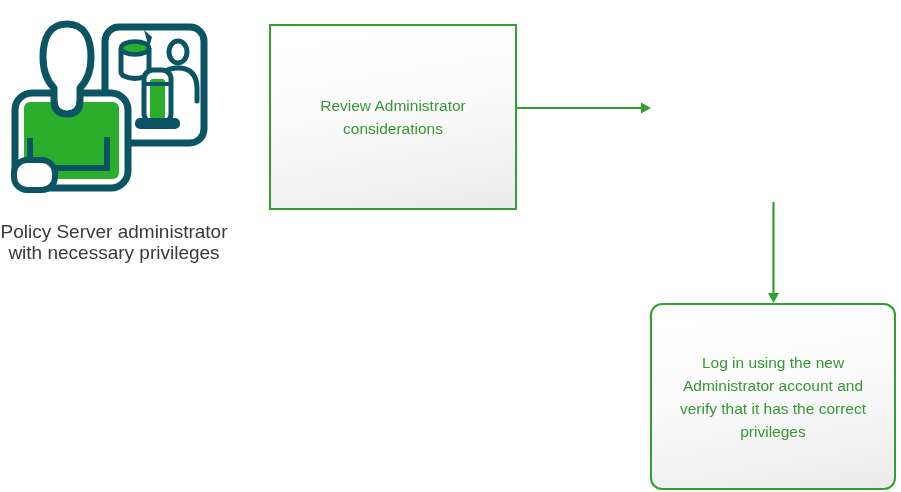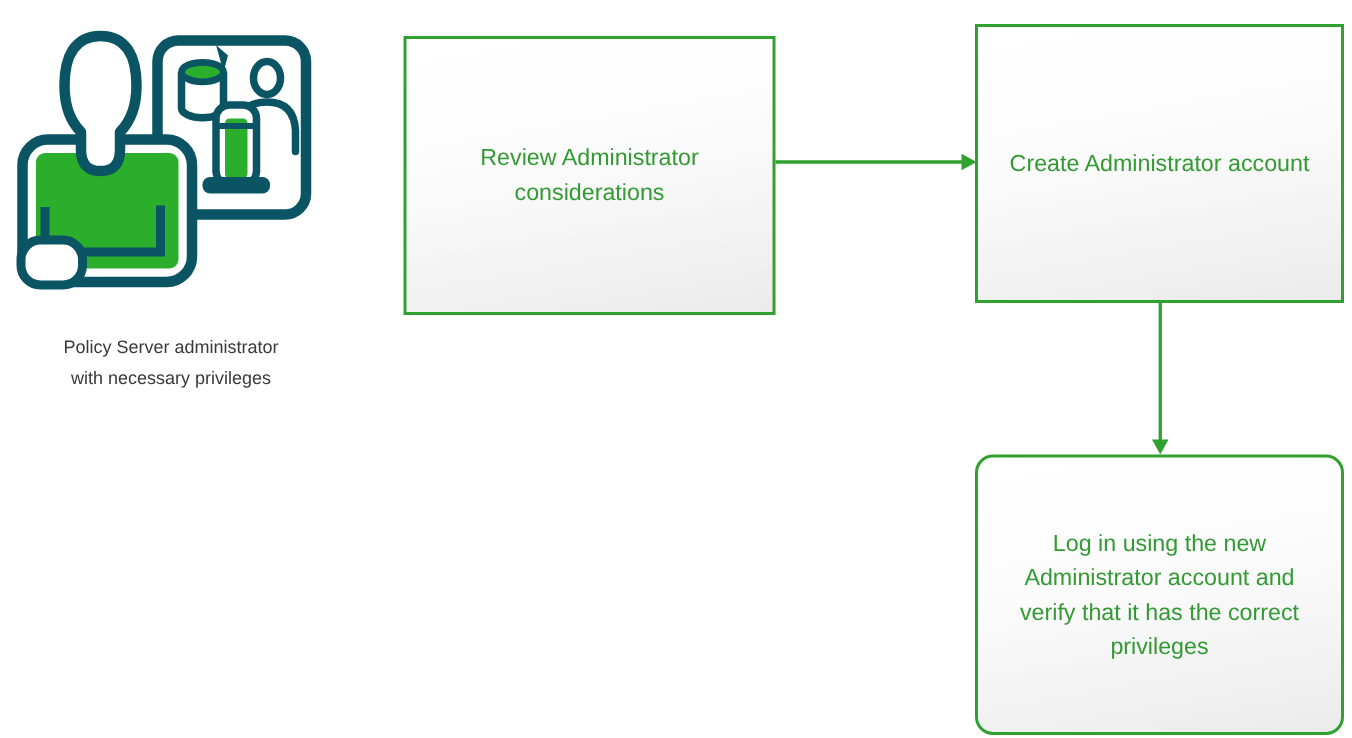--- a/index.html
+++ b/index.html
@@ -26,21 +26,21 @@
   .actor-icon {
     position: absolute;
     left: 8px; top: 6px;
     width: 210px; height: 212px;
   }
   .actor-caption {
     position: absolute;
     left: 0; top: 221px;
     width: 228px;
     text-align: center;
-    font-size: 12px;
+    font-size: 19px;
     line-height: 21px;
     color: #3a3a3a;
     white-space: pre-line;
   }
   .flow-box {
     position: absolute;
     border: 2px solid #30a030;
     background: linear-gradient(170deg, #ffffff 0%, #fbfbfb 45%, #ebebeb 100%);
     display: flex;
     align-items: center;
@@ -98,23 +98,20 @@
     </svg>
     <div class="actor-caption">Policy Server administrator
 with necessary privileges</div>
   </div>
 
   <div class="flow-box box-review">
     <span class="label">Review Administrator
 considerations</span>
   </div>
 
-  <div class="flow-box box-create">
-    <span class="label">Create Administrator account</span>
-  </div>
 
   <div class="flow-box box-verify">
     <span class="label">Log in using the new
 Administrator account and
 verify that it has the correct
 privileges</span>
   </div>
 
 </div>
 

